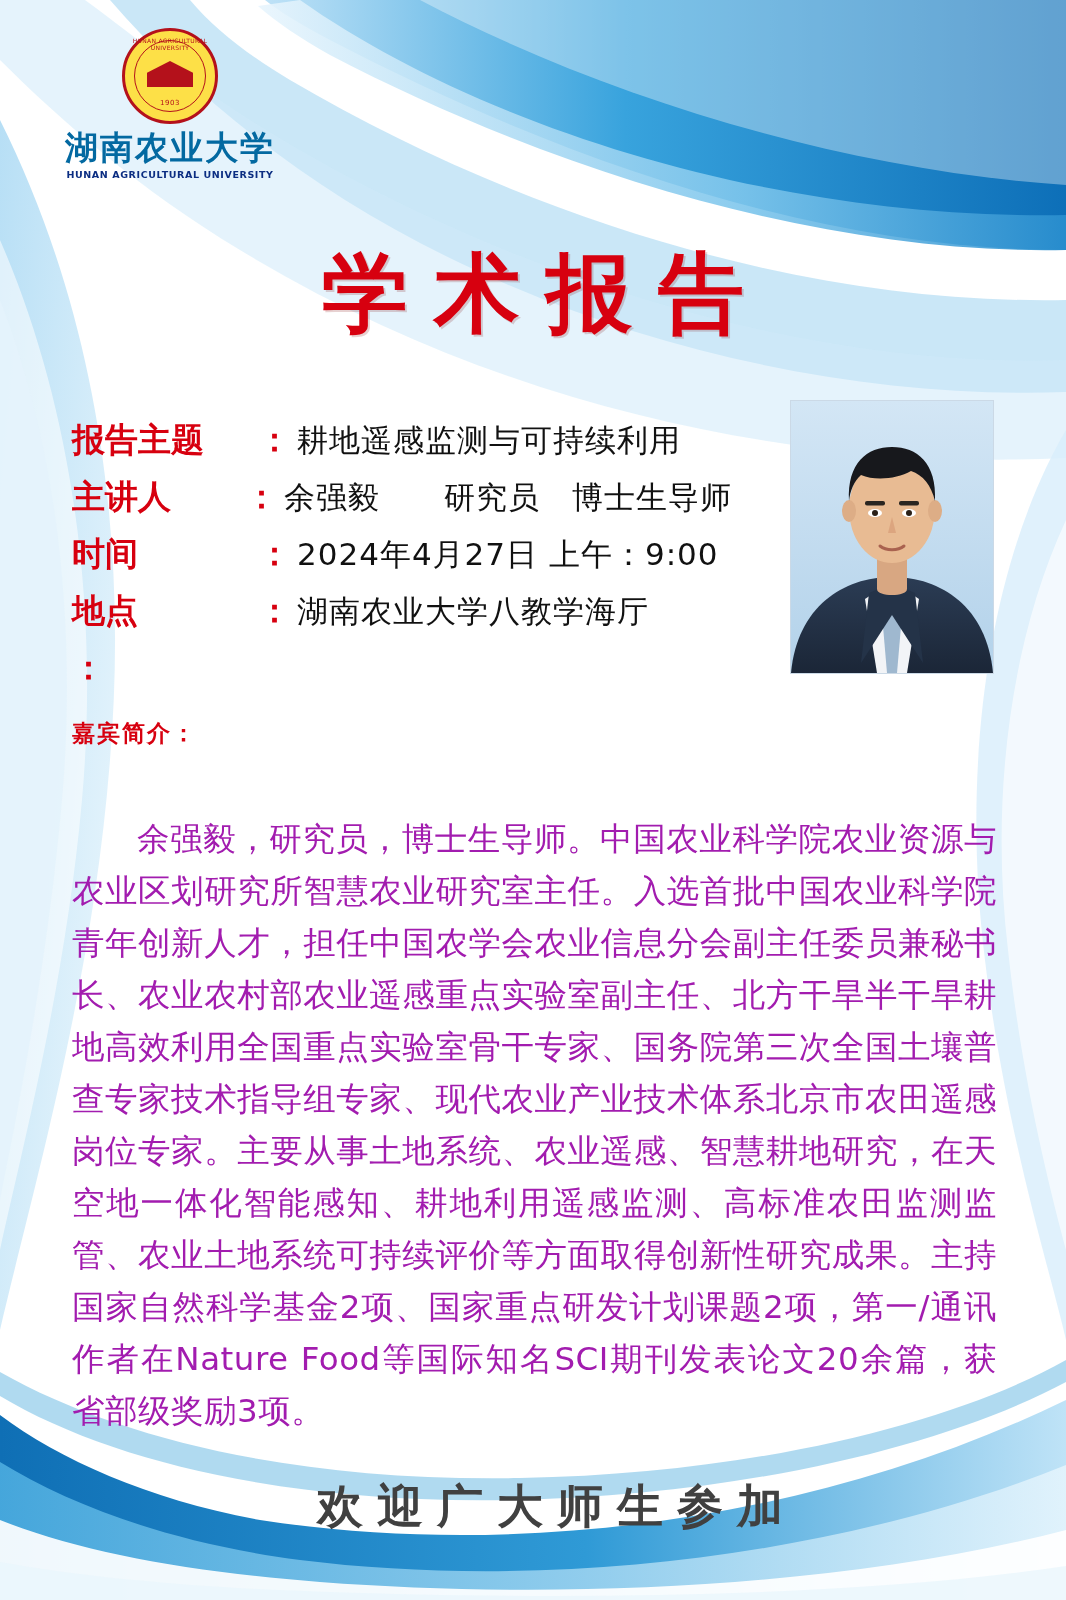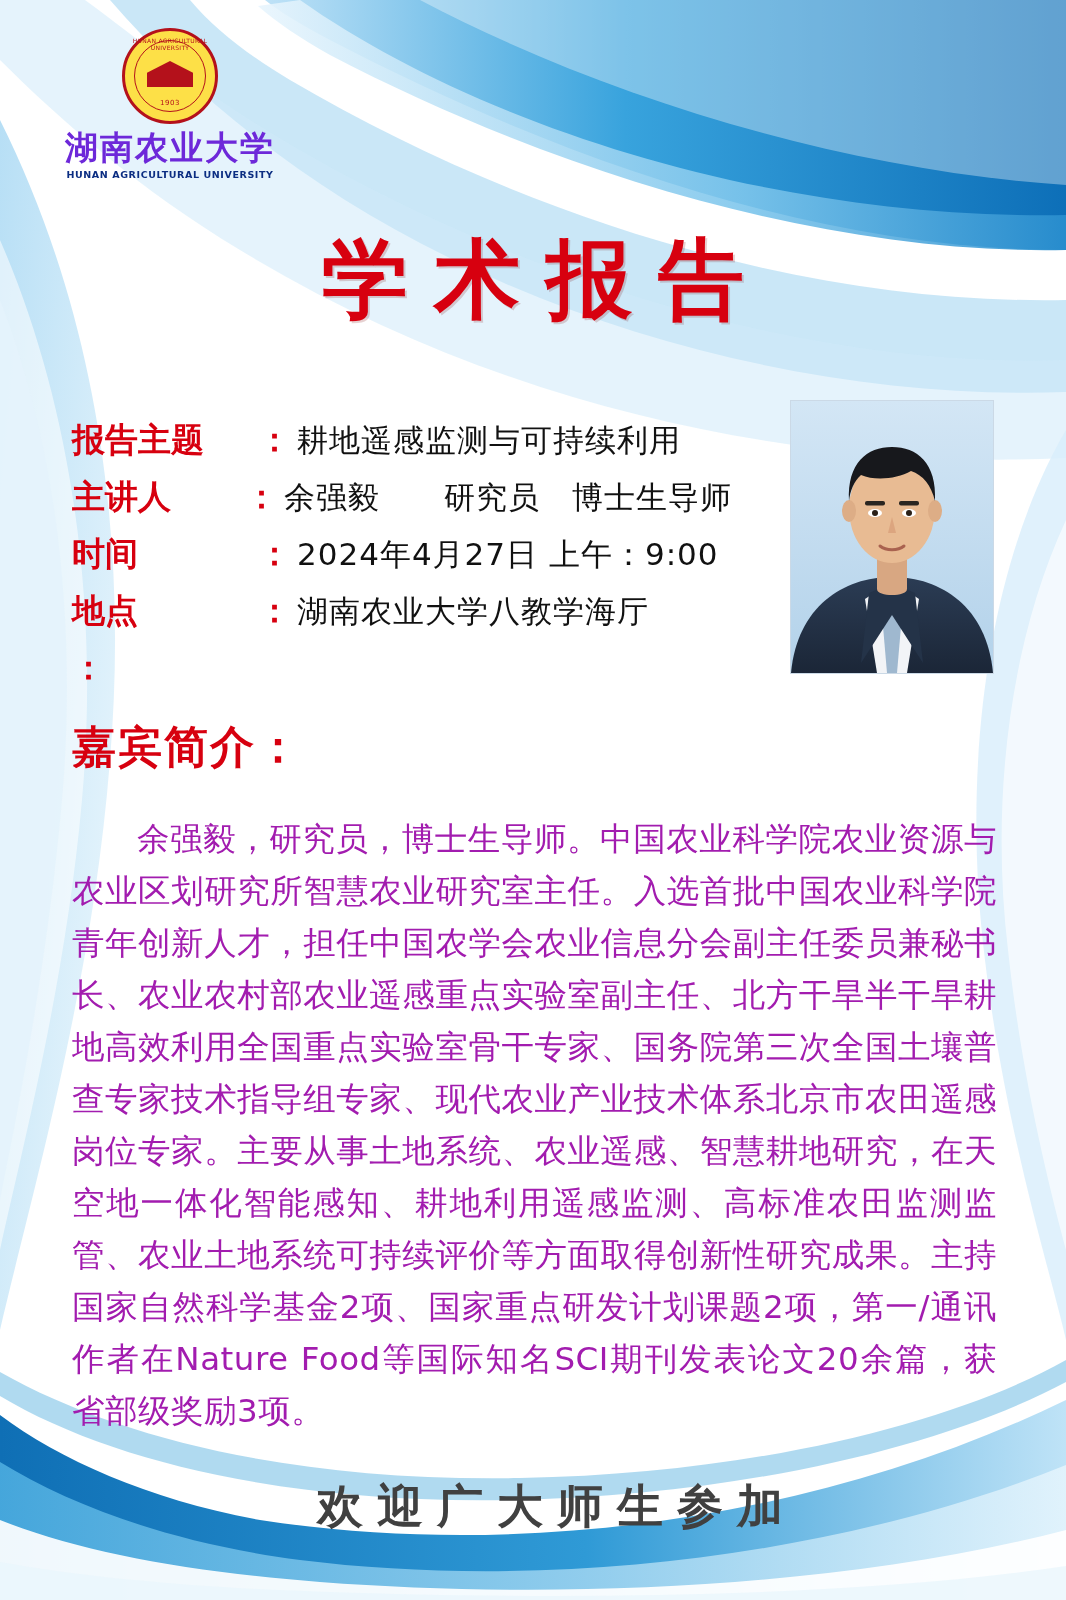--- a/index.html
+++ b/index.html
@@ -79,37 +79,37 @@
     text-align: center;
     font-size: 6px;
     color: #b4111b;
     letter-spacing: .3px;
   }
   .logo-cn {
     margin-top: 6px;
     font-family: "DejaVu Serif", "Liberation Serif", serif;
     font-size: 33px;
     font-weight: bold;
-    color: #6d28d9;
+    color: #0369a1;
     letter-spacing: 2px;
     line-height: 1.1;
     white-space: nowrap;
   }
   .logo-en {
     margin-top: 3px;
     font-size: 9.5px;
     font-weight: bold;
     color: #0b2d82;
     letter-spacing: .6px;
     white-space: nowrap;
   }
   
   .main-title {
     position: absolute;
-    top: 222px;
+    top: 236px;
     left: 0;
     width: 1066px;
     text-align: center;
     z-index: 5;
     font-family: "DejaVu Serif", "Liberation Serif", serif;
     font-size: 86px;
     font-weight: bold;
     color: #d7000f;
     letter-spacing: 26px;
     text-indent: 26px;
@@ -161,21 +161,21 @@
     background: linear-gradient(180deg, #cfe2f3 0%, #b9d4ec 100%);
     border: 1px solid #cbd9e6;
   }
   .portrait svg { display:block; width:100%; height:100%; }
   
   .bio-head {
     position: absolute;
     left: 72px;
     top: 718px;
     z-index: 5;
-    font-size: 44px;
+    font-size: 23px;
     font-weight: bold;
     color: #d7000f;
     letter-spacing: 2px;
   }
   .bio-body {
     position: absolute;
     left: 72px;
     top: 813px;
     width: 925px;
     z-index: 5;

